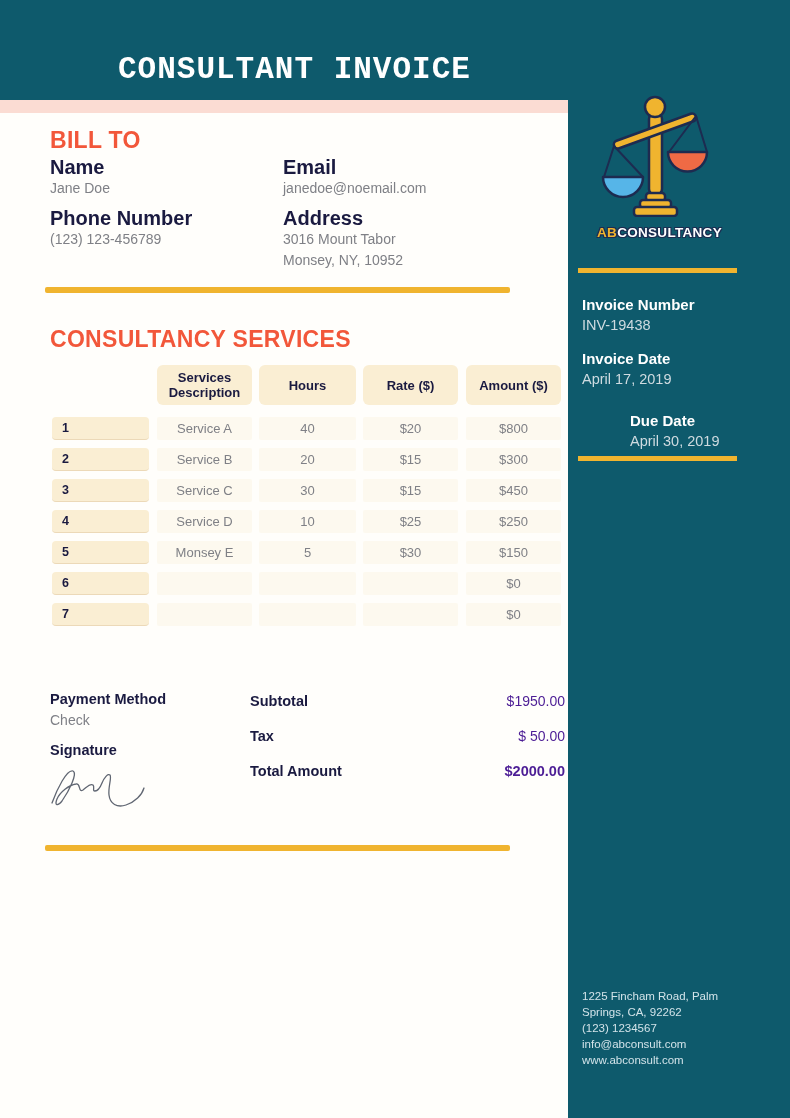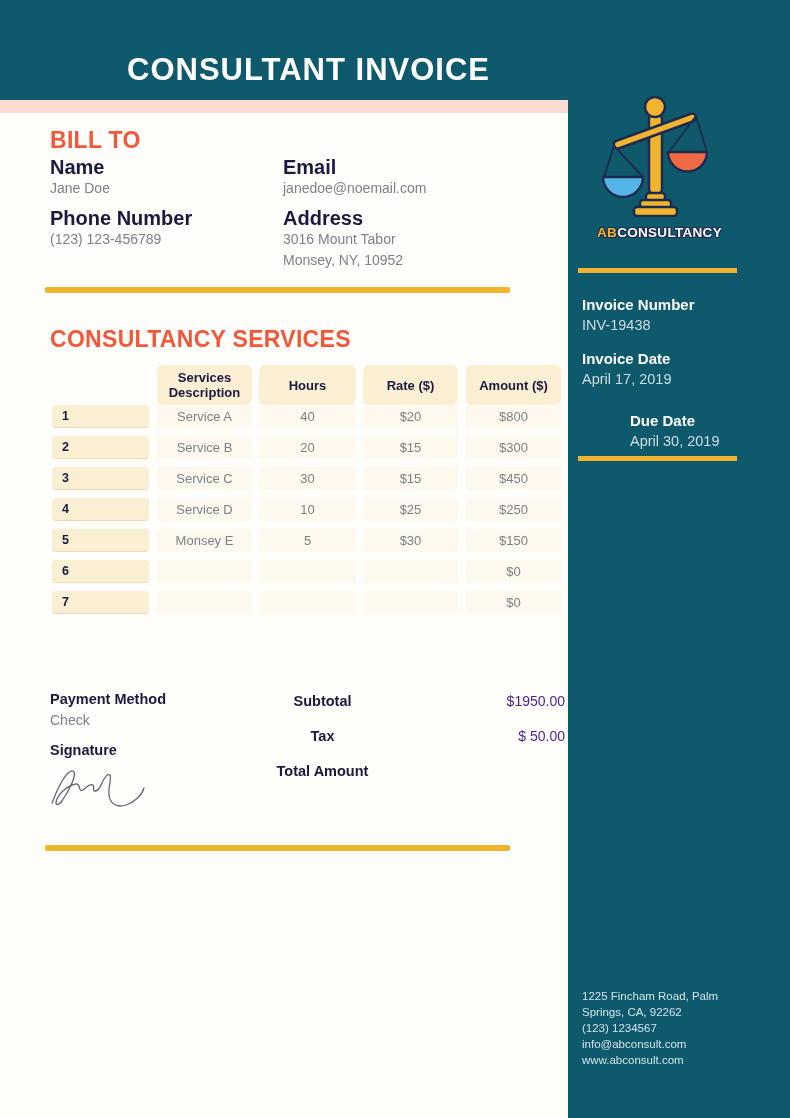--- a/index.html
+++ b/index.html
@@ -1,21 +1,21 @@
 <!DOCTYPE html>
 <html><head>
 <meta charset="utf-8">
 <style>
   * { margin:0; padding:0; box-sizing:border-box; }
   body { background:#e8e8e8; font-family:"Liberation Sans", sans-serif; }
   .page { position:relative; width:790px; height:1118px; background:#FFFEFB; overflow:hidden; margin:0 auto; }
 
   
   .header { position:absolute; top:0; left:0; width:790px; height:100px; background:#0E5A6C; }
-  .header h1 { position:absolute; left:127px; top:52px; color:#ffffff; font-size:31px; font-weight:800; letter-spacing:1px; }
+  .header h1 { position:absolute; left:118px; top:52px; color:#ffffff; font-size:31px; font-weight:800; letter-spacing:1px;font-family:Liberation Mono, monospace; }
   .pink-strip { position:absolute; top:100px; left:0; width:568px; height:13px; background:#FBDCD3; }
 
   
   .sidebar { position:absolute; top:0; right:0; width:222px; height:1118px; background:#0E5A6C; }
   .logo-wrap { position:absolute; top:95px; left:24px; width:135px; text-align:center; }
   .brand { margin-top:4px; font-size:13.5px; font-weight:800; letter-spacing:0.3px; color:#fff;
            text-shadow:-1px -1px 0 #1d2b50, 1px -1px 0 #1d2b50, -1px 1px 0 #1d2b50, 1px 1px 0 #1d2b50; }
   .brand .ab { color:#F0B42F; }
   .side-rule { position:absolute; left:10px; width:159px; height:5px; background:#F0B42F; }
   .rule-a { top:268px; } .rule-b { top:456px; }
@@ -32,40 +32,40 @@
   .bill-heading { top:14px; }
   .services-heading { top:213px; }
   .bill-grid { position:absolute; left:50px; top:44px; display:grid; grid-template-columns:233px 250px; grid-row-gap:9px; }
   .field .flabel { color:#1A1A40; font-size:20px; font-weight:bold; line-height:21px; }
   .field .fvalue { color:#7F8086; font-size:14px; line-height:21px; }
   .rule-main { position:absolute; left:45px; width:465px; height:6px; background:#F0B42F; border-radius:2px; }
   .rule-top { top:174px; } .rule-bottom { top:732px; }
 
   
   .table { position:absolute; left:0; top:252px; width:568px; }
-  .thead-row { position:relative; height:40px; margin-bottom:0; }
+  .thead-row { position:relative; height:40px; margin-bottom:12px; }
   .th { position:absolute; height:40px; background:#FAEED3; border-radius:6px; display:flex; align-items:center;
         justify-content:center; text-align:center; color:#1A1A40; font-size:13px; font-weight:bold; line-height:15px; }
   .trow { position:relative; height:23px; margin-bottom:8px; }
   .c-desc { left:157px; width:95px; } .c-hours { left:259px; width:97px; }
   .c-rate { left:363px; width:95px; } .c-amt  { left:466px; width:95px; }
   .numbox { position:absolute; left:52px; width:97px; height:23px; background:#FAEED3; border-radius:4px;
             border-bottom:1px solid #ecd9b8; color:#1A1A40; font-size:12.5px; font-weight:bold;
             line-height:22px; padding-left:10px; }
   .cell { position:absolute; height:23px; background:rgba(250,237,211,0.30); border-radius:2px;
           color:#7F8086; font-size:13px; line-height:23px; text-align:center; }
 
   
   .pay-label { position:absolute; left:50px; color:#1A1A40; font-size:14.5px; font-weight:bold; }
   .pay-value { position:absolute; left:50px; color:#7F8086; font-size:14px; }
   .pm-label { top:578px; } .pm-value { top:599px; } .sig-label { top:629px; }
   .signature { position:absolute; left:45px; top:642px; }
   .totals { position:absolute; left:250px; top:577px; width:315px; }
   .t-row { display:flex; margin-bottom:13px; }
-  .t-label { width:145px; text-align:center; color:#1A1A40; font-size:14.5px; font-weight:bold; line-height:22px; }
+  .t-label { width:145px; text-align:left; color:#1A1A40; font-size:14.5px; font-weight:bold; line-height:22px; }
   .t-value { flex:1; text-align:right; color:#4c1d95; font-size:14px; line-height:22px; }
   .t-total .t-value { font-weight:bold; font-size:14.5px; }
 </style>
 </head>
 <body>
 
 <div class="page">
 
   <div class="header">
     <h1>CONSULTANT INVOICE</h1>
@@ -171,20 +171,21 @@
       <div class="t-row">
         <div class="t-label">Subtotal</div>
         <div class="t-value">$1950.00</div>
       </div>
       <div class="t-row">
         <div class="t-label">Tax</div>
         <div class="t-value">$ 50.00</div>
       </div>
       <div class="t-row t-total">
         <div class="t-label">Total Amount</div>
+        <div class="t-value">$2000.00</div>
       </div>
     </div>
 
     <div class="rule-main rule-bottom"></div>
   </div>
 
   <div class="sidebar">
 
     <div class="logo-wrap">
       <svg width="126" height="122" viewBox="0 0 126 122">

